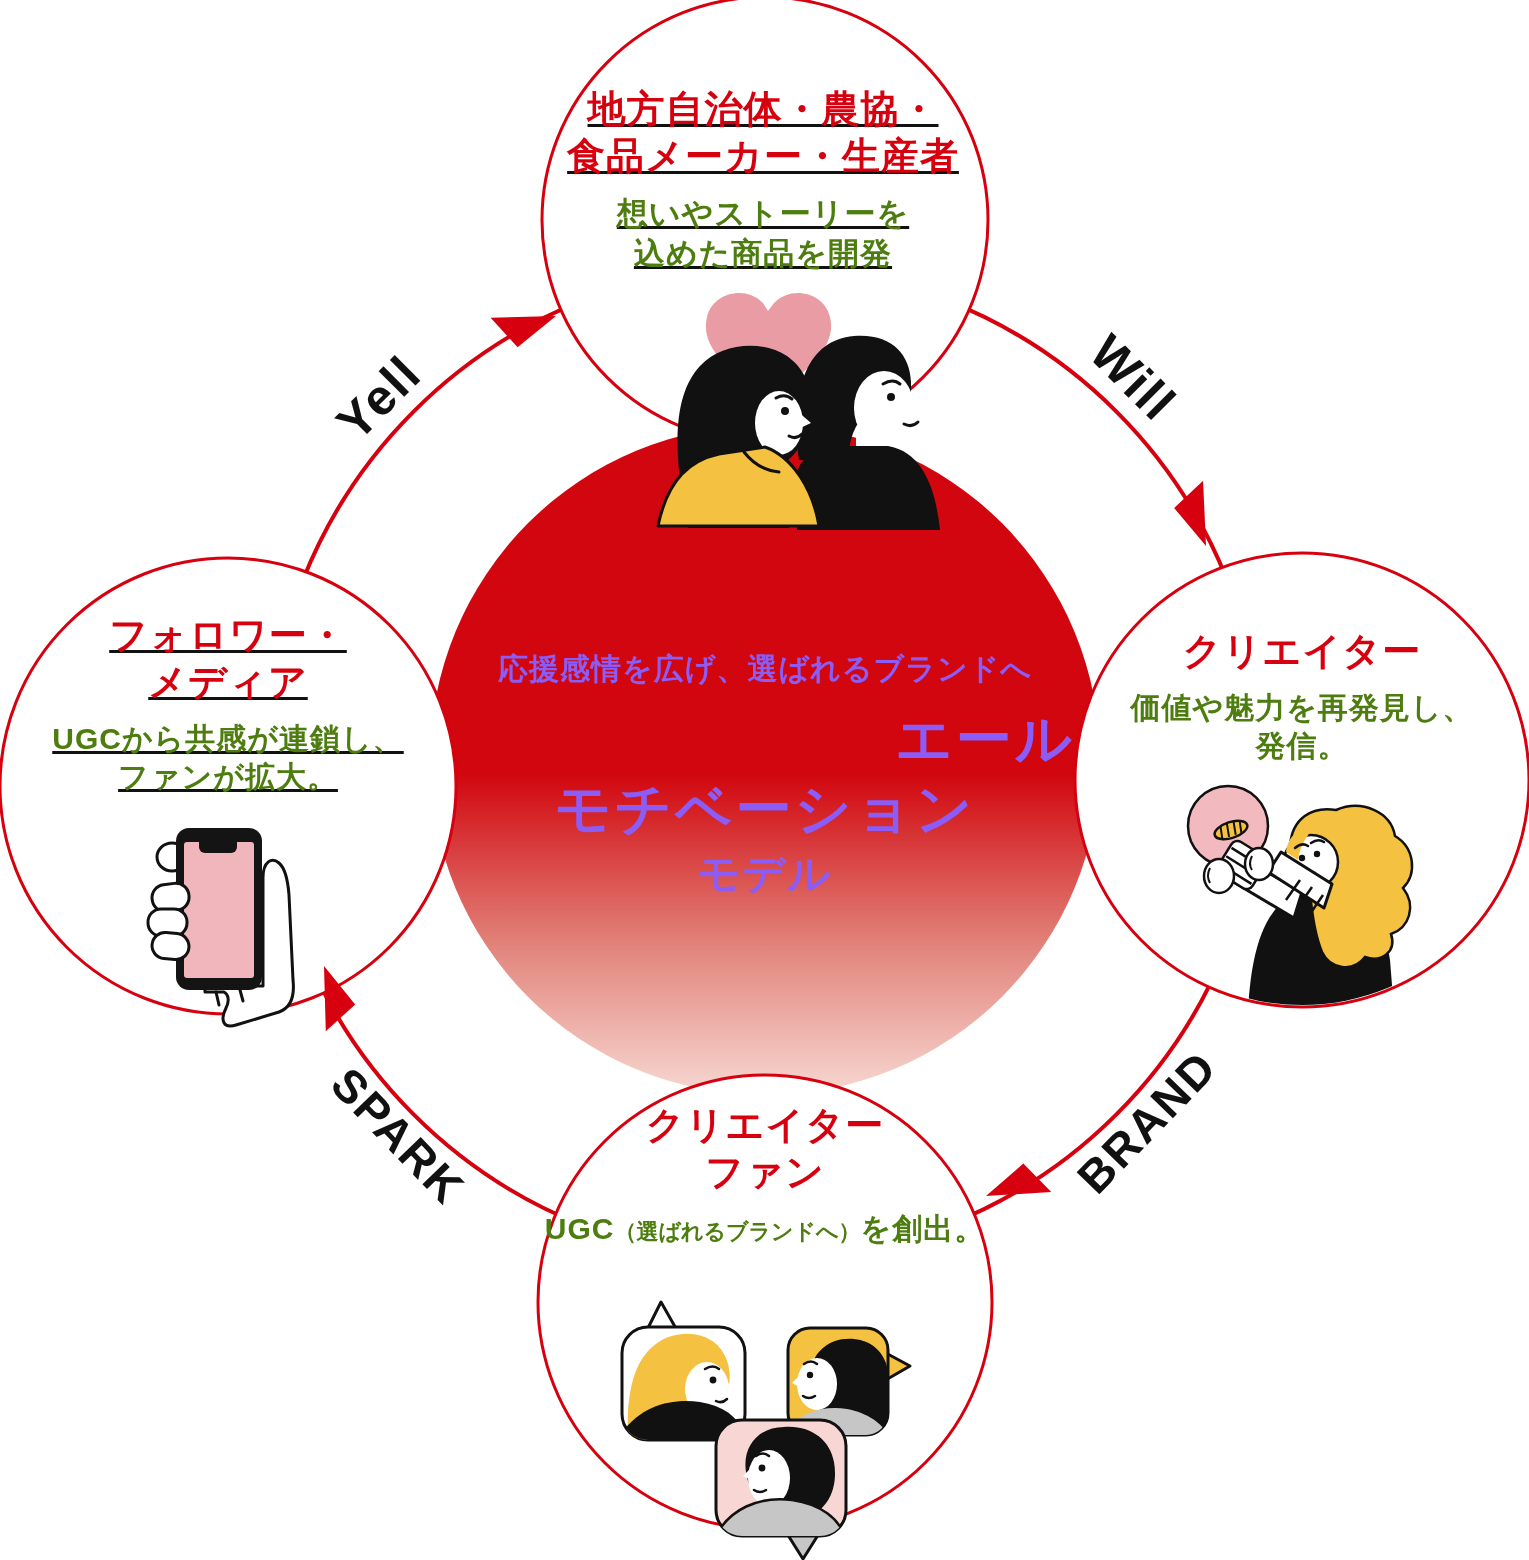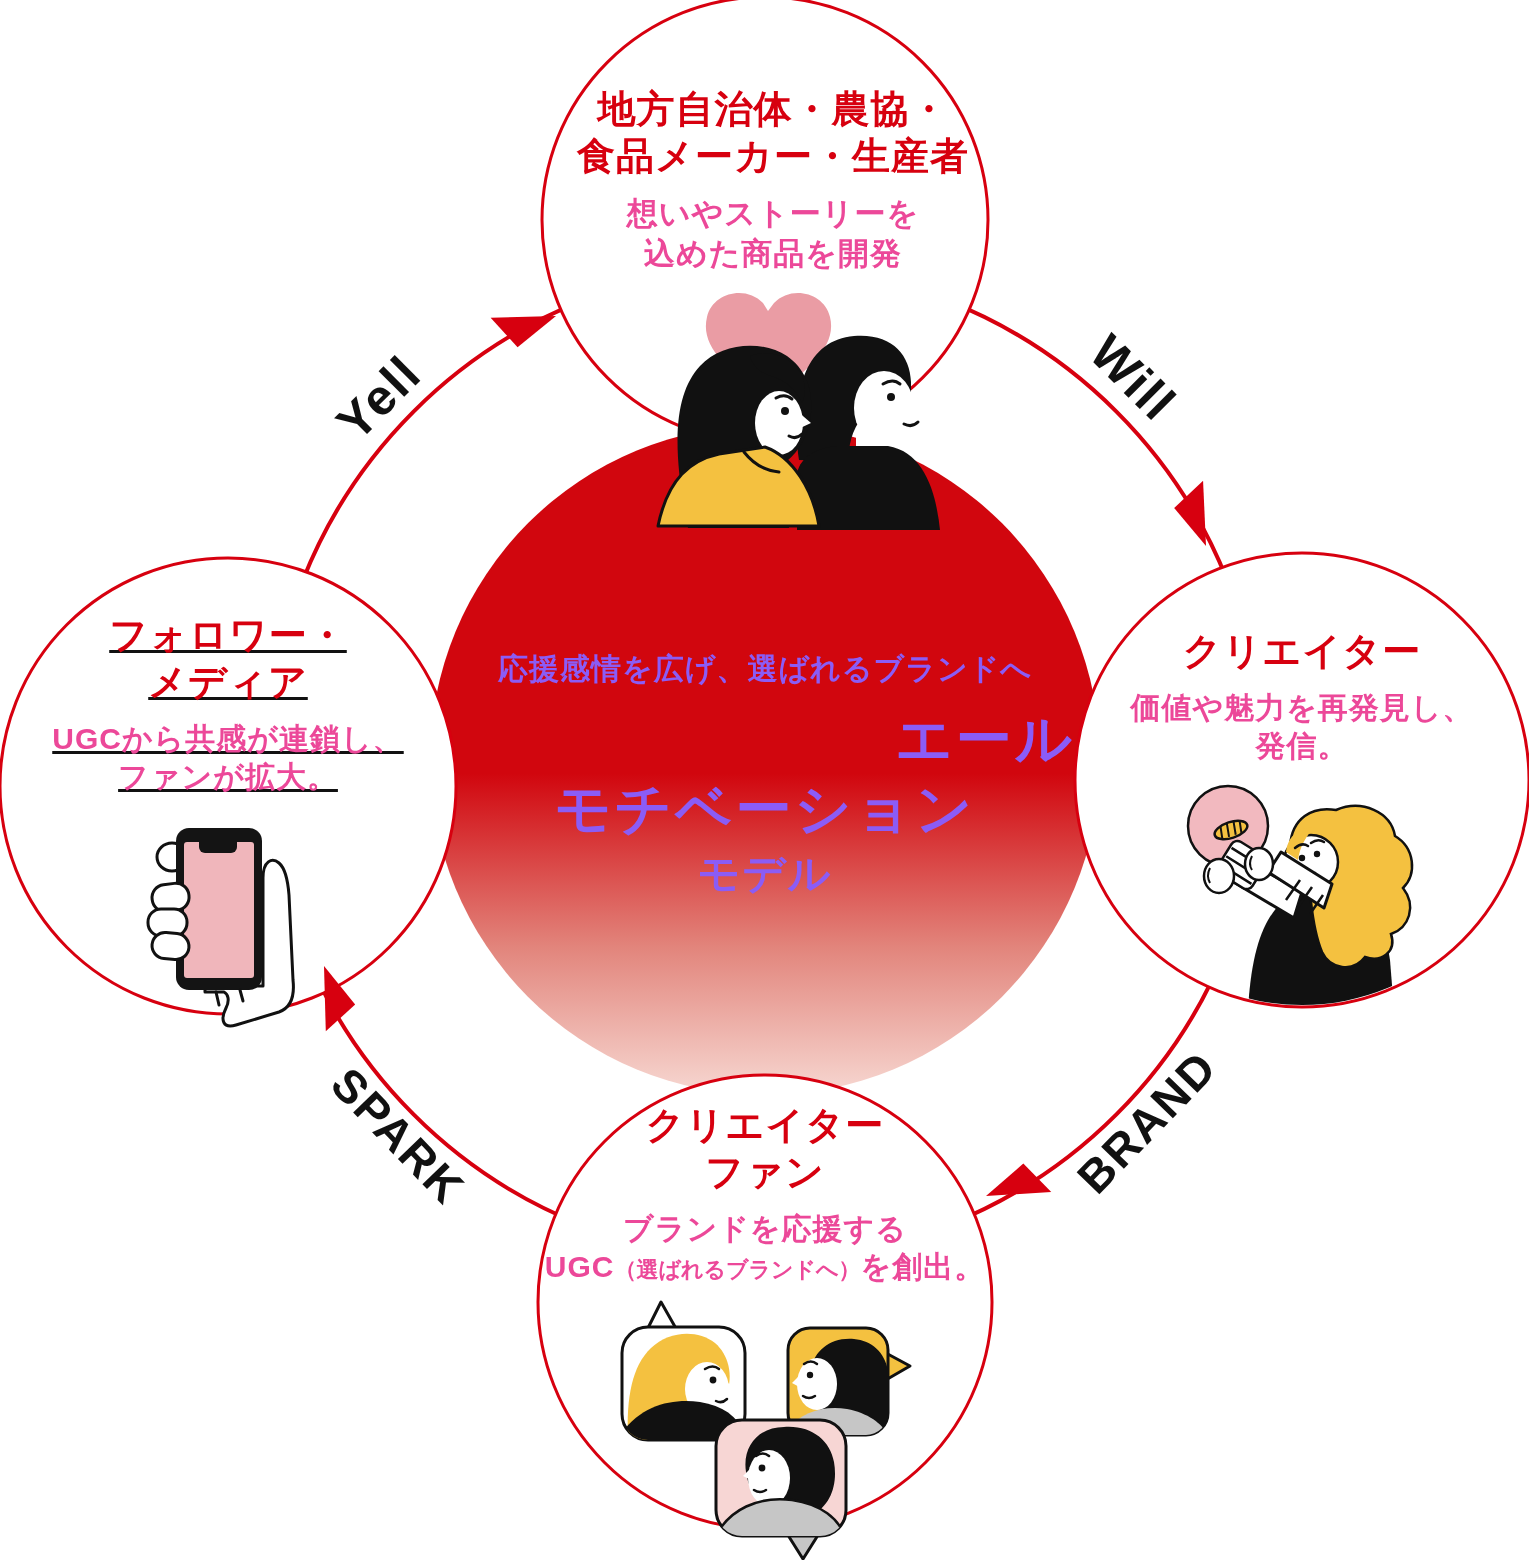--- a/index.html
+++ b/index.html
@@ -3,35 +3,35 @@
 <meta charset="utf-8">
 <style>
   html,body{margin:0;padding:0;background:#fff;}
   .stage{
     position:relative;width:1529px;height:1560px;background:#ffffff;overflow:hidden;
     font-family:"Liberation Sans","DejaVu Sans",sans-serif;color:#111;
   }
   .stage svg.scene{position:absolute;left:0;top:0;}
   .txt{position:absolute;text-align:center;font-weight:bold;}
   .node-title{color:#d7000f;font-size:38px;line-height:1.24;letter-spacing:1px;}
-  .node-body{color:#ec4899;font-size:30px;line-height:1.27;margin-top:14px;letter-spacing:1px;}
+  .node-body{color:#4d7c0f;font-size:30px;line-height:1.27;margin-top:14px;letter-spacing:1px;}
   .node-body .small{font-size:22px;letter-spacing:0;}
   .center-text{color:#8b5cf6;width:620px;}
   .center-tagline{font-size:30px;line-height:38px;letter-spacing:1px;}
   .center-big{font-size:56px;line-height:70px;letter-spacing:3px;}
   .center-mid{font-size:42px;line-height:60px;letter-spacing:2px;text-align:center;}
   .cycle-label{
     position:absolute;font-weight:bold;color:#111;letter-spacing:2px;white-space:nowrap;
     transform-origin:center center;
   }
   .lbl-yell  {left:379px;top:398px;font-size:50px;transform:translate(-50%,-50%) rotate(-45deg);}
   .lbl-will  {left:1133px;top:378px;font-size:50px;transform:translate(-50%,-50%) rotate(45deg);}
   .lbl-spark {left:398px;top:1136px;font-size:46px;transform:translate(-50%,-50%) rotate(46deg);}
   .lbl-brand {left:1147px;top:1122px;font-size:46px;transform:translate(-50%,-50%) rotate(-46deg);}
-  .pos-top-text{left:473px;top:86px;width:600px;}
+  .pos-top-text{left:463px;top:86px;width:600px;text-decoration:underline;}
   .pos-right-text{left:1072px;top:628px;width:460px;}
   .pos-bottom-text{left:505px;top:1102px;width:520px;}
   .pos-left-text{left:8px;top:612px;width:440px;text-decoration:underline;}
   .pos-center-text{left:455px;top:650px;}
   .mt16{margin-top:16px;text-align:right;}
 </style>
 </head>
 <body>
 
 <div class="stage">
@@ -215,21 +215,20 @@
       <div>発信。</div>
     </div>
   </div>
 
   <div class="txt pos-bottom-text">
     <div class="node-title">
       <div>クリエイター</div>
       <div>ファン</div>
     </div>
     <div class="node-body">
-      <div>ブランドを応援する</div>
       <div><span>UGC</span><span class="small">（選ばれるブランドへ）</span><span>を創出。</span></div>
     </div>
   </div>
 
   <div class="txt pos-left-text">
     <div class="node-title">
       <div>フォロワー・</div>
       <div>メディア</div>
     </div>
     <div class="node-body">

